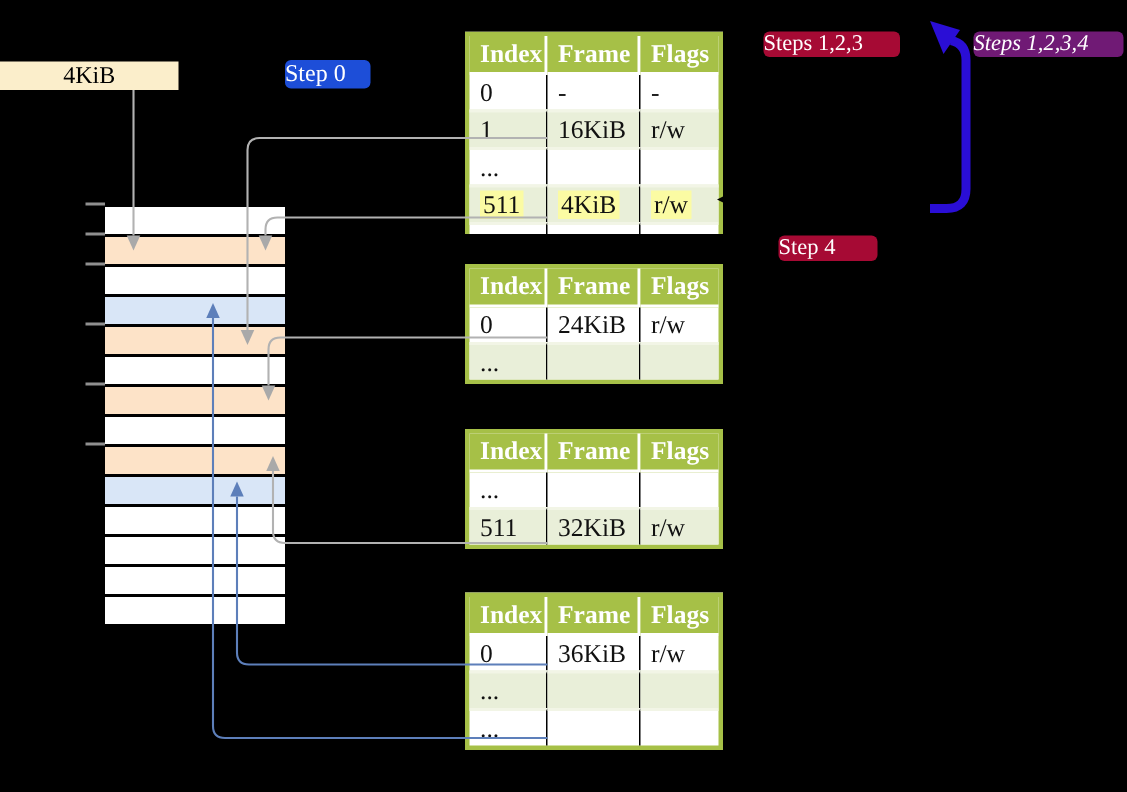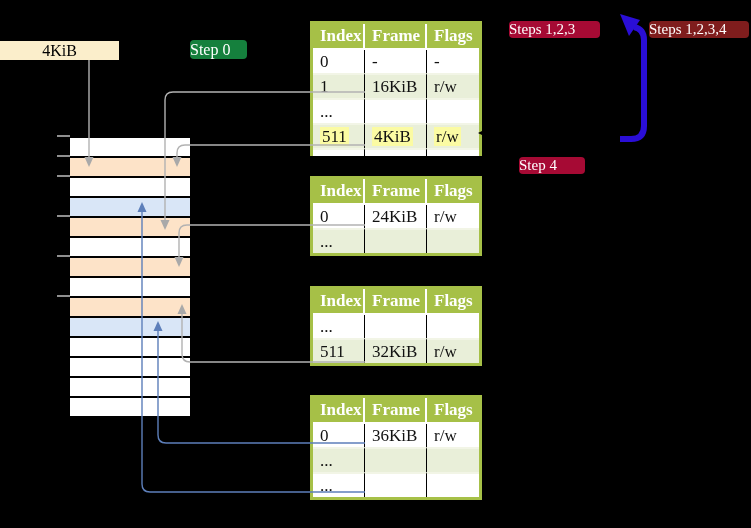--- a/index.html
+++ b/index.html
@@ -3,23 +3,23 @@
 <meta charset="utf-8">
 <style>
   html,body{margin:0;padding:0;background:#000;}
   .stage{position:relative;width:751px;height:528px;background:#000;overflow:hidden;
          font-family:"Liberation Serif", serif;}
 
   
   .sizebox{position:absolute;left:0;top:41px;width:119px;height:19px;background:#fbeecb;
            color:#000;font-size:16px;line-height:19px;text-align:center;}
   .steplabel{position:absolute;color:#fff;text-align:left;border-radius:4px;}
-  .step0{left:190px;top:40px;width:57px;height:19px;line-height:19px;font-size:16px;background:#15803d;}
+  .step0{left:190px;top:40px;width:57px;height:19px;line-height:19px;font-size:16px;background:#1d4ed8;}
   .steps123{left:509px;top:21px;width:91px;height:17px;line-height:17px;font-size:15px;background:#a60a34;}
-  .steps1234{left:649px;top:21px;width:100px;height:17px;line-height:17px;font-size:15px;background:#7f1d1d;}
+  .steps1234{left:649px;top:21px;width:100px;height:17px;line-height:17px;font-size:15px;background:#701a75;font-style:italic;}
   .step4{left:519px;top:157px;width:66px;height:17px;line-height:17px;font-size:15px;background:#a60a34;}
 
   
   .strip{position:absolute;left:70px;top:136px;width:120px;height:281px;border-top:2px solid #000;}
   .mrow{width:120px;height:20px;box-sizing:border-box;border-bottom:2px solid #000;}
   .tick{position:absolute;left:57px;width:13px;height:2px;background:#8f8f8f;}
 
   
   table.pt{position:absolute;width:172px;box-sizing:border-box;border:3px solid #a6c047;
            border-collapse:separate;border-spacing:0;table-layout:fixed;background:#fff;}

